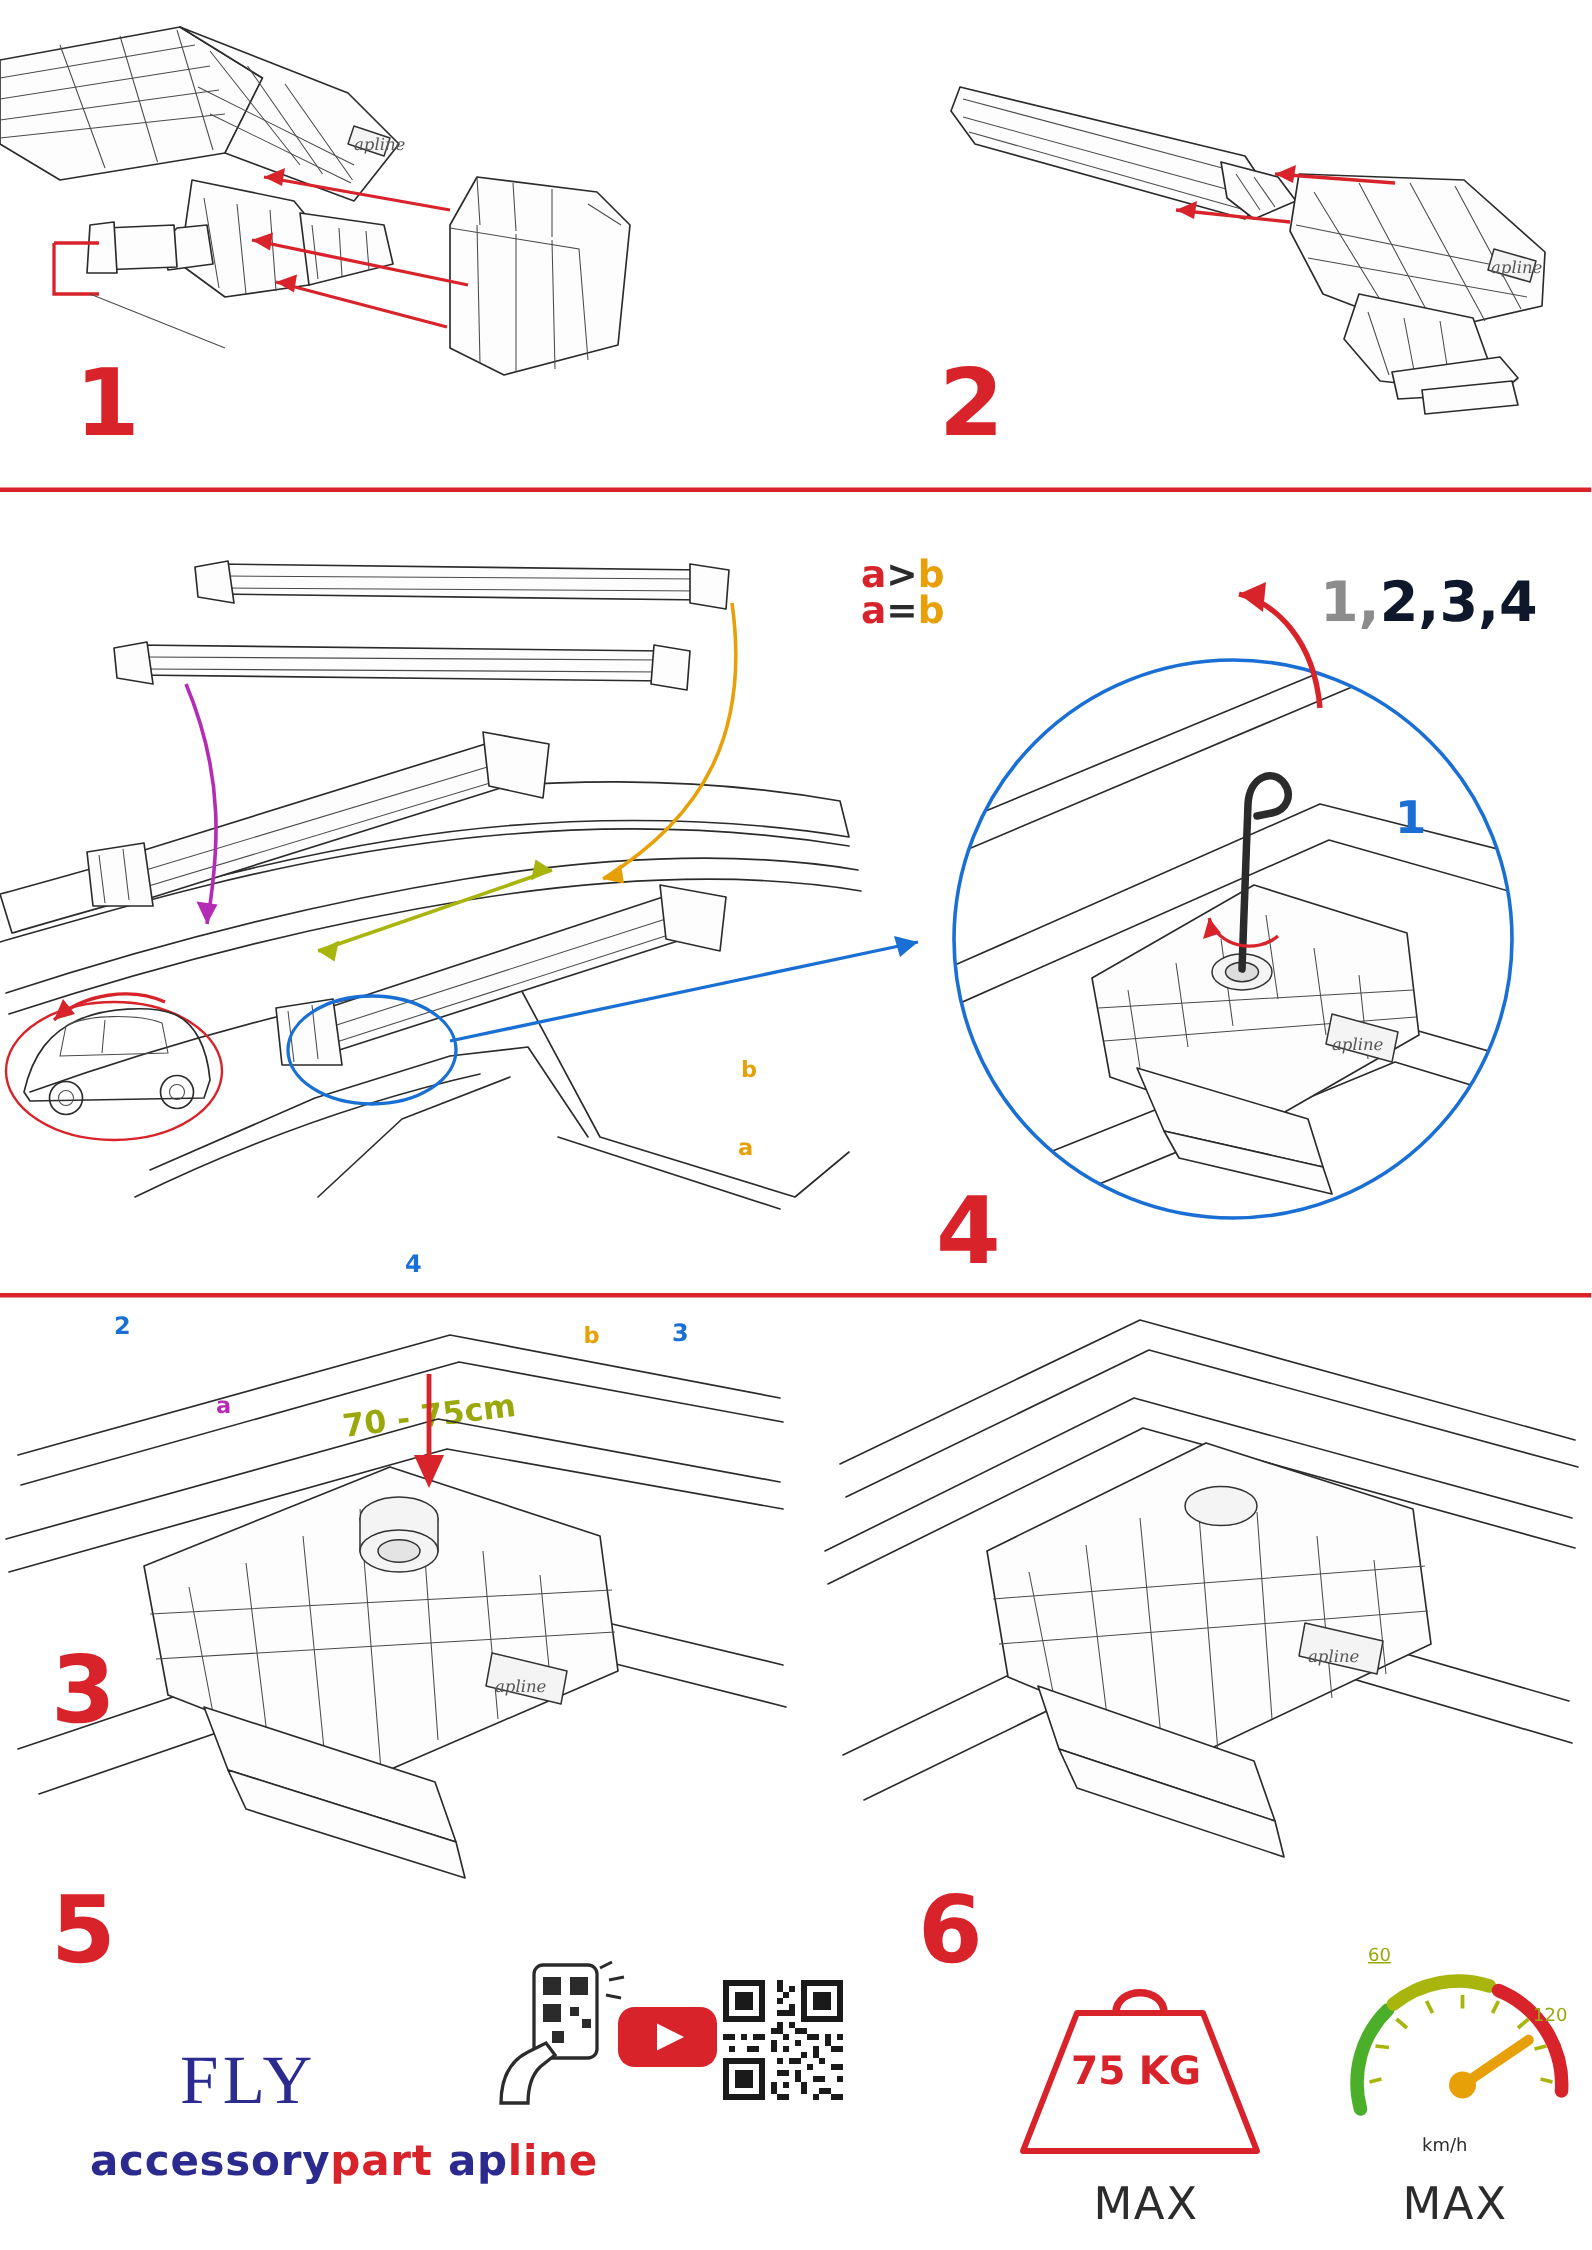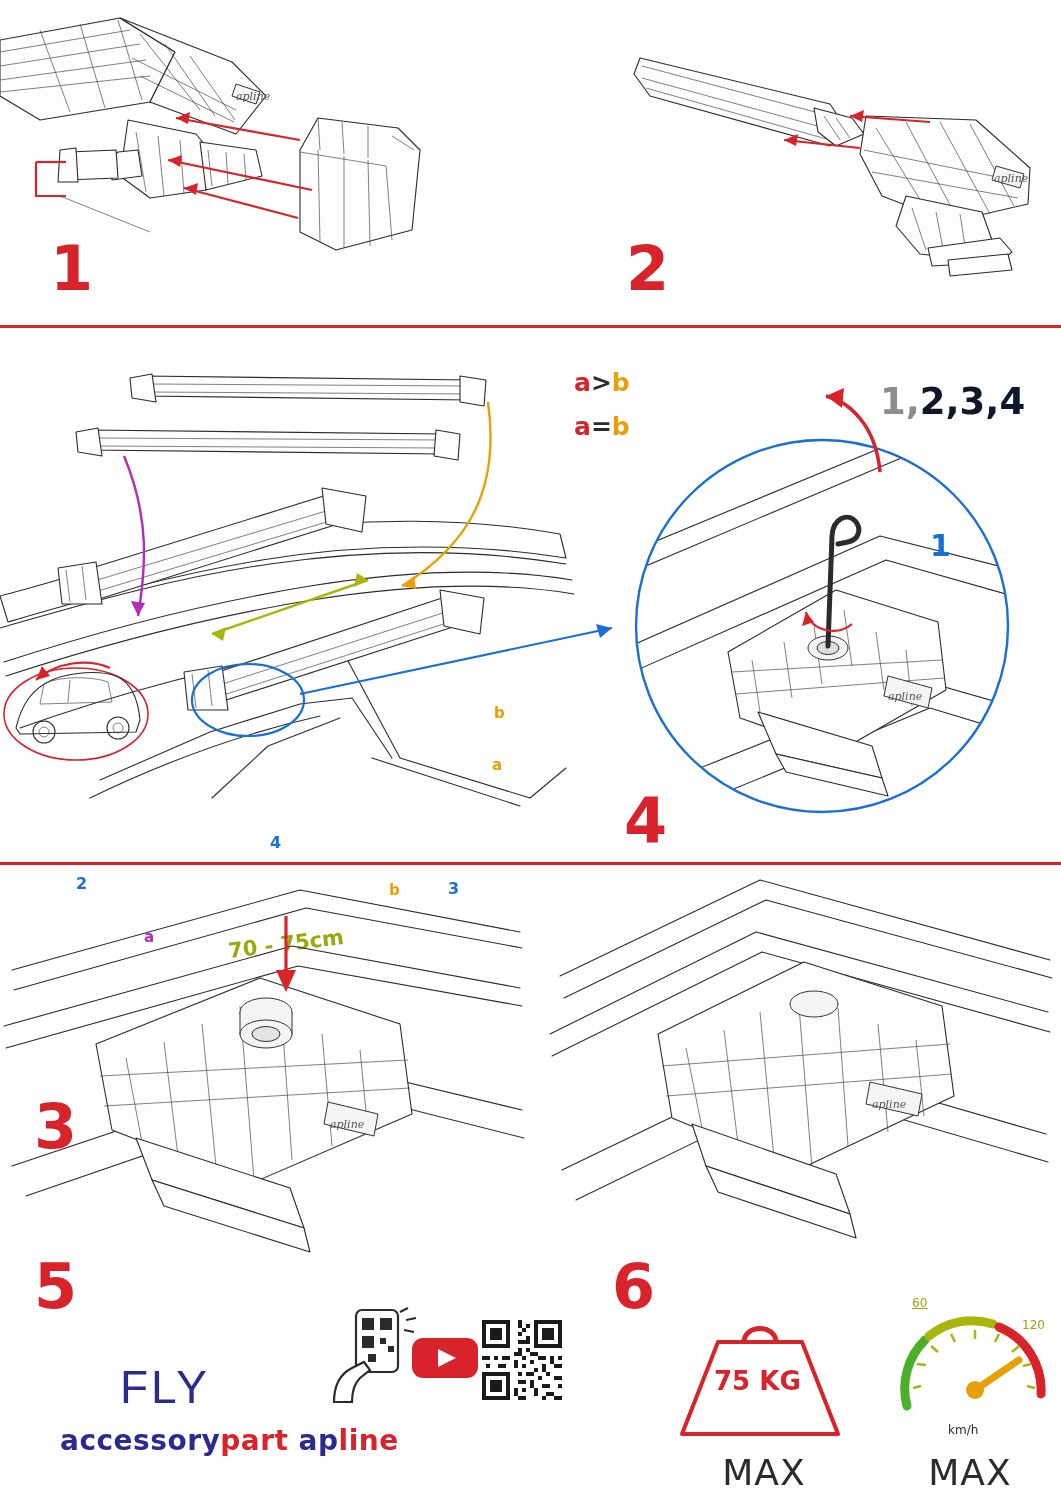--- a/index.html
+++ b/index.html
@@ -83,21 +83,21 @@
     position: absolute;
     color: #9aa80c;
     font-family: "DejaVu Sans", sans-serif;
     font-weight: 700;
     font-size: 21px;
     transform: rotate(-7deg);
   }
 
   .brand-fly {
     position: absolute;
-    font-family: Liberation Sans, sans-serif;
+    font-family: Liberation Serif, serif;
     font-weight: 400;
     font-size: 46px;
     color: #2b2b8f;
     letter-spacing: 3px;
   }
   .brand-line {
     position: absolute;
     font-family: "DejaVu Sans", sans-serif;
     font-weight: 700;
     font-size: 28px;
@@ -105,21 +105,21 @@
   }
   .brand-line .accessory { color: #2b2b8f; }
   .brand-line .part { color: #d8232a; }
   .brand-line .ap { color: #2b2b8f; }
   .brand-line .linew { color: #d8232a; }
 
   .max-label {
     position: absolute;
     font-family: "DejaVu Sans", sans-serif;
     font-weight: 400;
-    font-size: 36px;
+    font-size: 30px;
     color: #2b2b2b;
     letter-spacing: 1px;
   }
   .weight-text {
     position: absolute;
     font-family: "DejaVu Sans", sans-serif;
     font-weight: 700;
     font-size: 26px;
     color: #d8232a;
   }
@@ -304,21 +304,21 @@
     <div class="circ-label" style="left:239px;top:685px;font-size:22px;">1</div>
 
     <div class="dimlabel" style="left:228px;top:604px;">70 - 75cm</div>
 
     <div class="step-number" style="left:34px;top:768px;">3</div>
   </div>
 
   <div class="ab-eq" style="left:574px;top:368px;">
     <span class="a">a</span><span class="op">&gt;</span><span class="b">b</span>
   </div>
-  <div class="ab-eq" style="left:574px;top:412px;">
+  <div class="ab-eq" style="left:574px;top:392px;">
     <span class="a">a</span><span class="op">=</span><span class="b">b</span>
   </div>
 
   <div class="panel" style="left:600px;top:360px;width:461px;height:502px;">
     <svg width="461" height="502" viewBox="0 0 461 502">
       <defs>
         <clipPath id="zoomcirc">
           <circle cx="222" cy="266" r="186"></circle>
         </clipPath>
       </defs>
@@ -522,18 +522,18 @@
           <path d="M90 32 L90 41"></path>
           <path d="M114 36 L110 44"></path>
         <path d="M134 48 L127 54"></path>
           <path d="M146 66 L138 68"></path>
           <path d="M150 90 L142 88"></path>
       </g>
       <circle cx="90" cy="92" r="9" fill="#e8a008"></circle>
       <path d="M90 92 L134 62" stroke="#e8a008" stroke-width="7" stroke-linecap="round"></path>
     </svg>
     <div class="gauge-tick" style="left:382px;top:430px;text-decoration:underline;">60</div>
-    <div class="gauge-tick" style="left:492px;top:452px;">120</div>
+    <div class="gauge-tick" style="left:492px;top:470px;">120</div>
     <div class="kmh" style="left:418px;top:557px;text-align:right;">km/h</div>
     <div class="max-label" style="left:390px;top:586px;width:100px;text-align:center;">MAX</div>
   </div>
 
 </div>
 
 </body></html>

